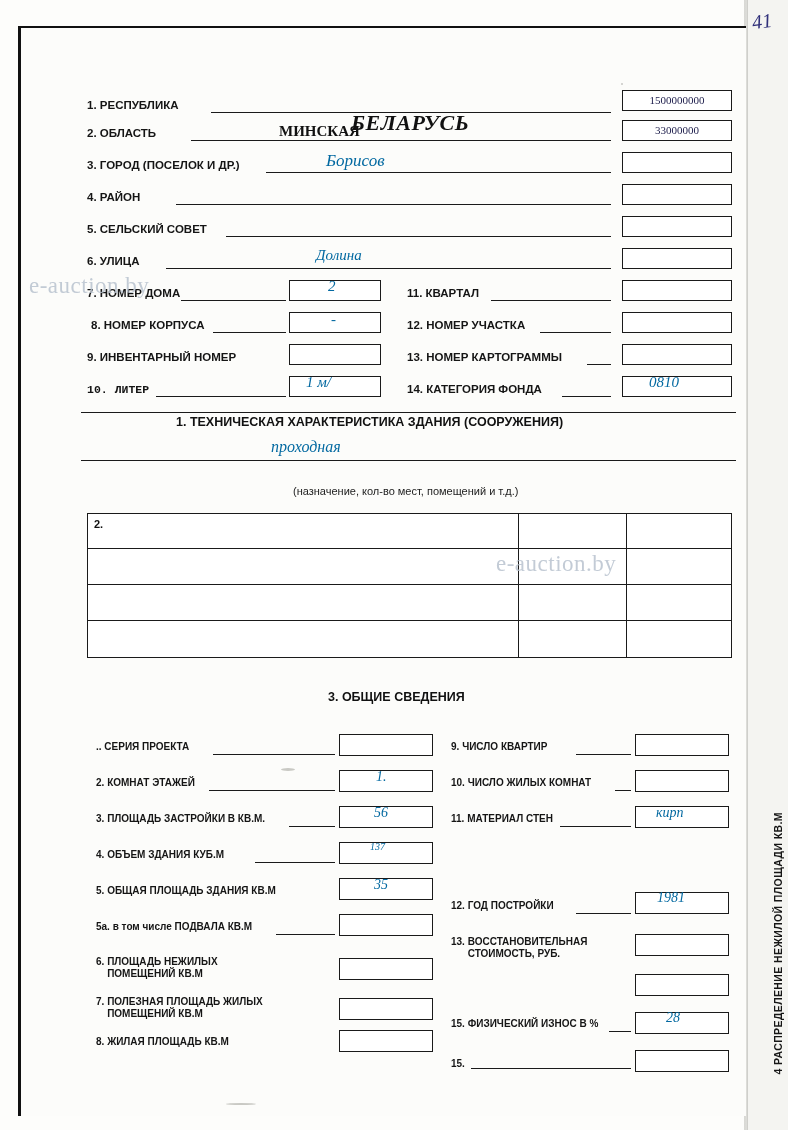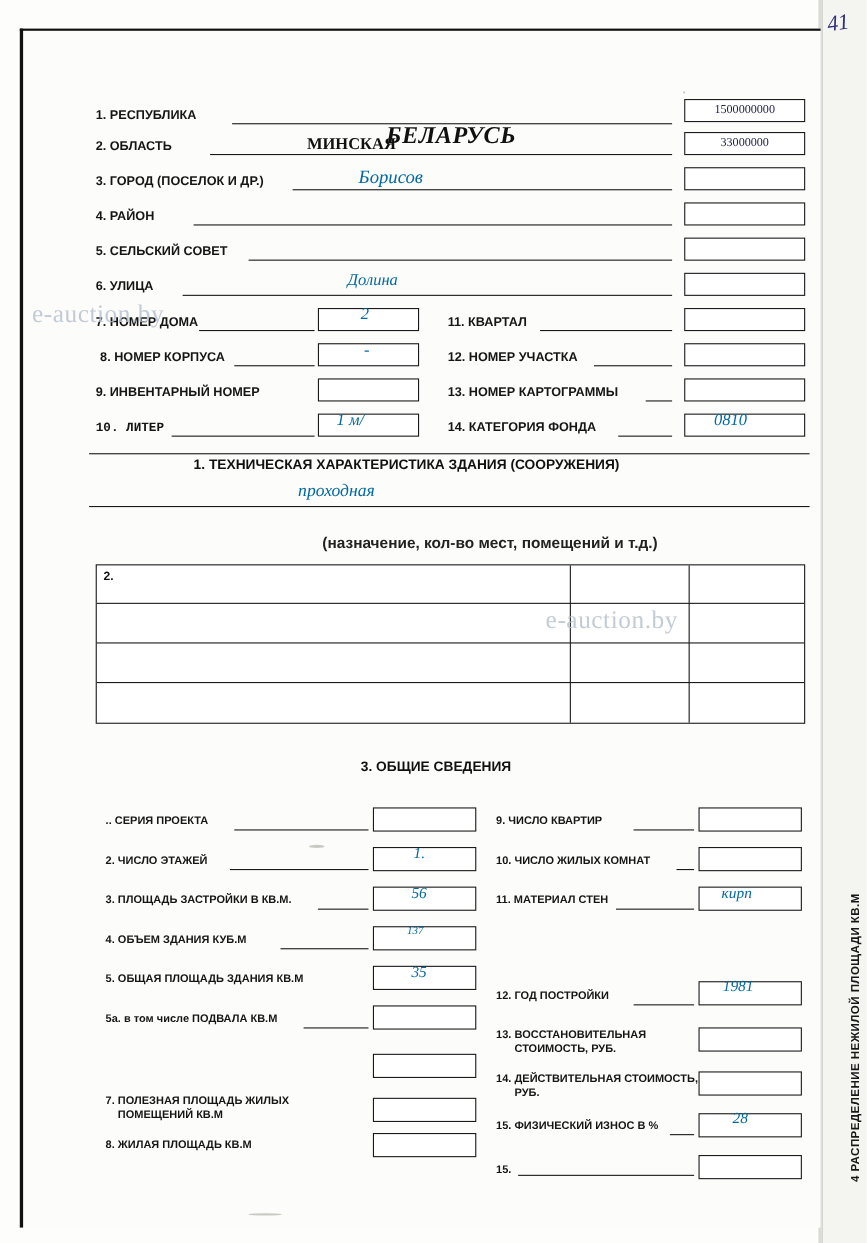--- a/index.html
+++ b/index.html
@@ -117,22 +117,22 @@
   }
   .sec-title {
     position: absolute;
     font-size: 12.5px;
     font-weight: bold;
     color: #111;
     white-space: nowrap;
   }
   .tiny-center {
     position: absolute;
-    font-size: 14px;
-    font-weight: bold;
+    font-size: 11px;
+    font-weight: normal;
     color: #222;
     white-space: nowrap;
   }
   
   .wm {
     position: absolute;
     font-family: "Liberation Serif", serif;
     font-size: 23px;
     color: #b9c3cf;
     opacity: 0.85;
@@ -271,21 +271,21 @@
       <div class="row" style="height:36px;"></div>
       <div class="row" style="height:36px;"></div>
     </div>
 
     <div class="sec-title" style="left:307px; top:662px;">3. ОБЩИЕ СВЕДЕНИЯ</div>
 
     <div class="lbl small" style="left:75px; top:713px;"><span>..</span> <span>СЕРИЯ ПРОЕКТА</span></div>
     <div class="dotline" style="left:192px; top:726px; width:122px;"></div>
     <div class="box" style="left:318px; top:706px; width:94px; height:22px;"></div>
 
-    <div class="lbl small" style="left:75px; top:749px;"><span>2.</span> <span>ЧИСЛО ЭТАЖЕЙ</span></div>
+    <div class="lbl small" style="left:75px; top:749px;"><span>2.</span> <span>КОМНАТ ЭТАЖЕЙ</span></div>
     <div class="dotline" style="left:188px; top:762px; width:126px;"></div>
     <div class="box" style="left:318px; top:742px; width:94px; height:22px;"></div>
     <div class="hand" style="left:355px; top:741px; font-size:14px;">1.</div>
 
     <div class="lbl small" style="left:75px; top:785px;"><span>3.</span> <span>ПЛОЩАДЬ ЗАСТРОЙКИ В КВ.М.</span></div>
     <div class="dotline" style="left:268px; top:798px; width:46px;"></div>
     <div class="box" style="left:318px; top:778px; width:94px; height:22px;"></div>
     <div class="hand" style="left:353px; top:777px; font-size:14px;">56</div>
 
     <div class="lbl small" style="left:75px; top:821px;"><span>4.</span> <span>ОБЪЕМ ЗДАНИЯ КУБ.М</span></div>
@@ -294,20 +294,21 @@
     <div class="hand" style="left:349px; top:813px; font-size:10px;">137</div>
 
     <div class="lbl small" style="left:75px; top:857px;"><span>5.</span> <span>ОБЩАЯ ПЛОЩАДЬ ЗДАНИЯ КВ.М</span></div>
     <div class="box" style="left:318px; top:850px; width:94px; height:22px;"></div>
     <div class="hand" style="left:353px; top:849px; font-size:14px;">35</div>
 
     <div class="lbl small" style="left:75px; top:893px;"><span>5а.</span> <span>в том числе ПОДВАЛА КВ.М</span></div>
     <div class="dotline" style="left:255px; top:906px; width:59px;"></div>
     <div class="box" style="left:318px; top:886px; width:94px; height:22px;"></div>
 
+    <div class="lbl small" style="left:75px; top:928px; line-height:12px;"><span>6.</span> <span style="white-space:normal; display:inline-block; width:175px; vertical-align:top;">ПЛОЩАДЬ НЕЖИЛЫХ ПОМЕЩЕНИЙ КВ.М</span></div>
     <div class="box" style="left:318px; top:930px; width:94px; height:22px;"></div>
 
     <div class="lbl small" style="left:75px; top:968px; line-height:12px;"><span>7.</span> <span style="white-space:normal; display:inline-block; width:200px; vertical-align:top;">ПОЛЕЗНАЯ ПЛОЩАДЬ ЖИЛЫХ ПОМЕЩЕНИЙ КВ.М</span></div>
     <div class="box" style="left:318px; top:970px; width:94px; height:22px;"></div>
 
     <div class="lbl small" style="left:75px; top:1008px;"><span>8.</span> <span>ЖИЛАЯ ПЛОЩАДЬ КВ.М</span></div>
     <div class="box" style="left:318px; top:1002px; width:94px; height:22px;"></div>
 
     <div class="lbl small" style="left:430px; top:713px;"><span>9.</span> <span>ЧИСЛО КВАРТИР</span></div>
     <div class="dotline" style="left:555px; top:726px; width:55px;"></div>
@@ -323,21 +324,20 @@
     <div class="hand" style="left:635px; top:777px; font-size:14px;">кирп</div>
 
     <div class="lbl small" style="left:430px; top:872px;"><span>12.</span> <span>ГОД ПОСТРОЙКИ</span></div>
     <div class="dotline" style="left:555px; top:885px; width:55px;"></div>
     <div class="box" style="left:614px; top:864px; width:94px; height:22px;"></div>
     <div class="hand" style="left:636px; top:862px; font-size:14px;">1981</div>
 
     <div class="lbl small" style="left:430px; top:908px; line-height:12px;"><span>13.</span> <span style="white-space:normal; display:inline-block; width:175px; vertical-align:top;">ВОССТАНОВИТЕЛЬНАЯ СТОИМОСТЬ, РУБ.</span></div>
     <div class="box" style="left:614px; top:906px; width:94px; height:22px;"></div>
 
-    <div class="lbl small" style="left:430px; top:948px; line-height:12px;"><span>14.</span> <span style="white-space:normal; display:inline-block; width:175px; vertical-align:top;">ДЕЙСТВИТЕЛЬНАЯ СТОИМОСТЬ, РУБ.</span></div>
     <div class="box" style="left:614px; top:946px; width:94px; height:22px;"></div>
 
     <div class="lbl small" style="left:430px; top:990px;"><span>15.</span> <span>ФИЗИЧЕСКИЙ ИЗНОС В %</span></div>
     <div class="dotline" style="left:588px; top:1003px; width:22px;"></div>
     <div class="box" style="left:614px; top:984px; width:94px; height:22px;"></div>
     <div class="hand" style="left:645px; top:982px; font-size:14px;">28</div>
 
     <div class="lbl small" style="left:430px; top:1030px;"><span>15.</span></div>
     <div class="dotline" style="left:450px; top:1040px; width:160px;"></div>
     <div class="box" style="left:614px; top:1022px; width:94px; height:22px;"></div>

